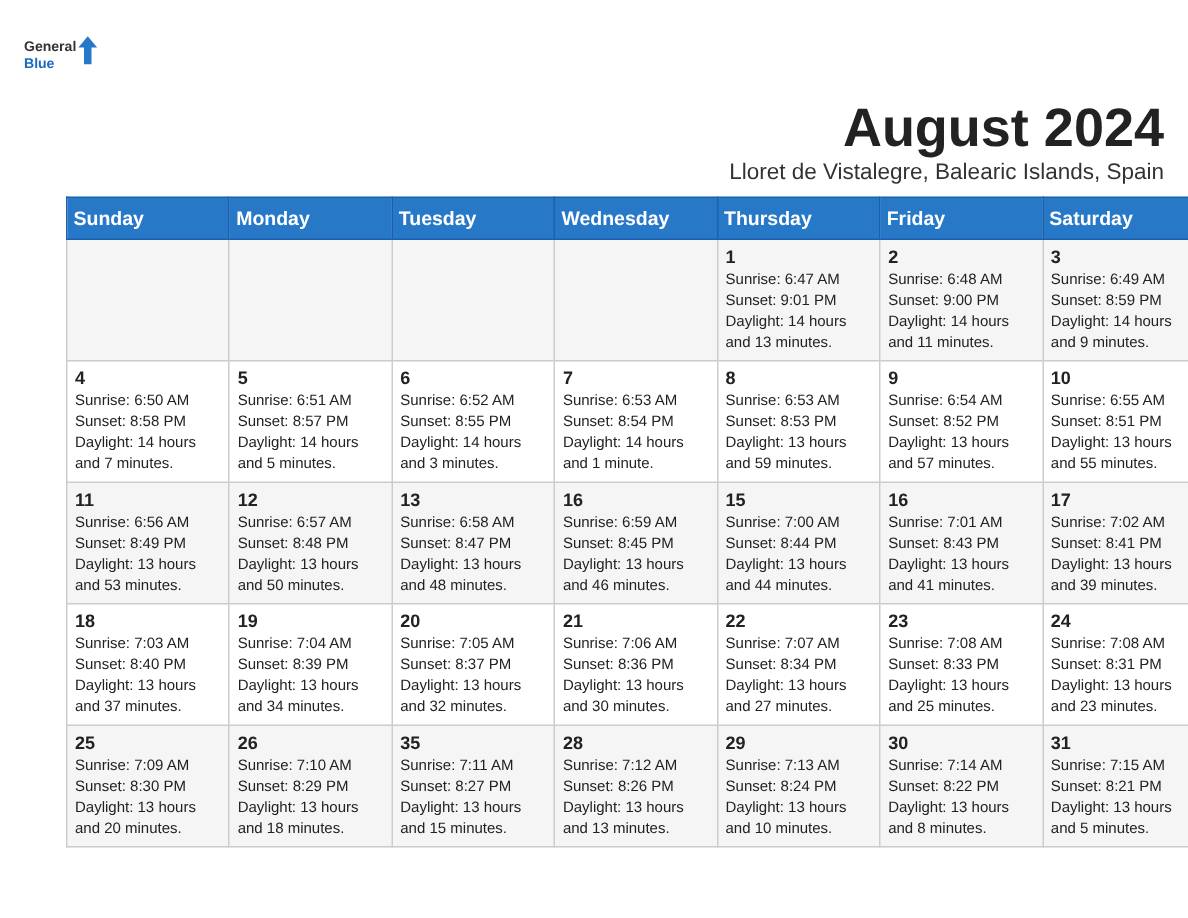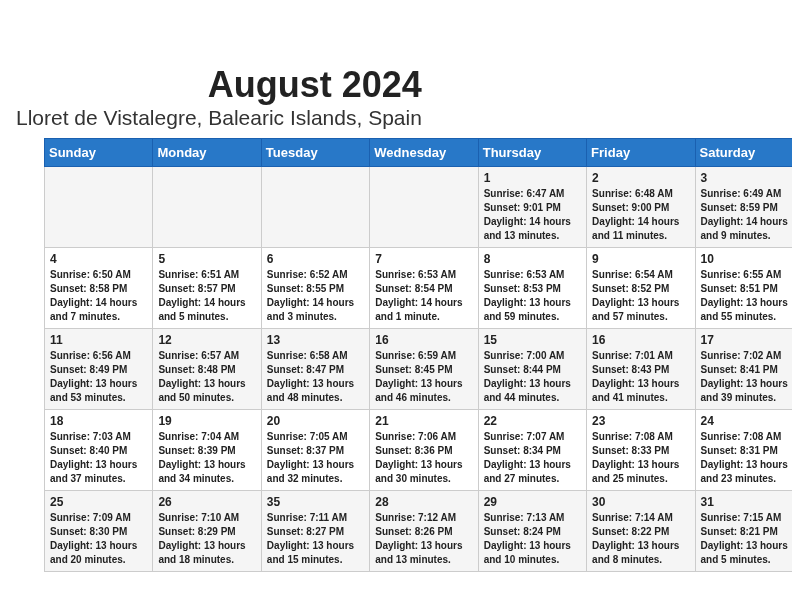--- a/index.html
+++ b/index.html
@@ -24,21 +24,21 @@
     .title-block {
       text-align: right;
     }
     .month-year {
       font-size: 36px;
       font-weight: bold;
       color: #222;
       margin-top: 48px;
     }
     .location {
-      font-size: 21px;
+      font-size: 15px;
       color: #333;
     }
     table {
       width: 100%;
       border-collapse: collapse;
       table-layout: fixed;
       margin-left: 28px;
     }
     thead th {
       background-color: #2878c8;
@@ -65,30 +65,36 @@
     .day-number {
       font-weight: bold;
       font-size: 12px;
       display: block;
       margin-bottom: 2px;
     }
     .day-info {
       font-size: 10px;
       line-height: 1.4;
       color: #222;
-      font-weight: bold;
     }
     .empty-cell {
       background-color: #f5f5f5;
     }
   </style>
 </head>
 <body>
 
 <div class="header">
+  <div class="logo">
+  <svg width="50" height="40" viewBox="0 0 80 42" xmlns="http://www.w3.org/2000/svg">
+    <text x="0" y="18" font-size="15" font-weight="bold" fill="#333" font-family="Arial">General</text>
+    <text x="0" y="36" font-size="15" font-weight="bold" fill="#1a6bbf" font-family="Arial">Blue</text>
+    <polygon points="68,2 78,14 72,14 72,32 64,32 64,14 58,14" fill="#2878c8"></polygon>
+  </svg>
+</div>
   <div class="title-block">
     <div class="month-year">August 2024</div>
     <div class="location">Lloret de Vistalegre, Balearic Islands, Spain</div>
   </div>
 </div>
 
 <table>
   <thead>
     <tr>
     <th>Sunday</th>

